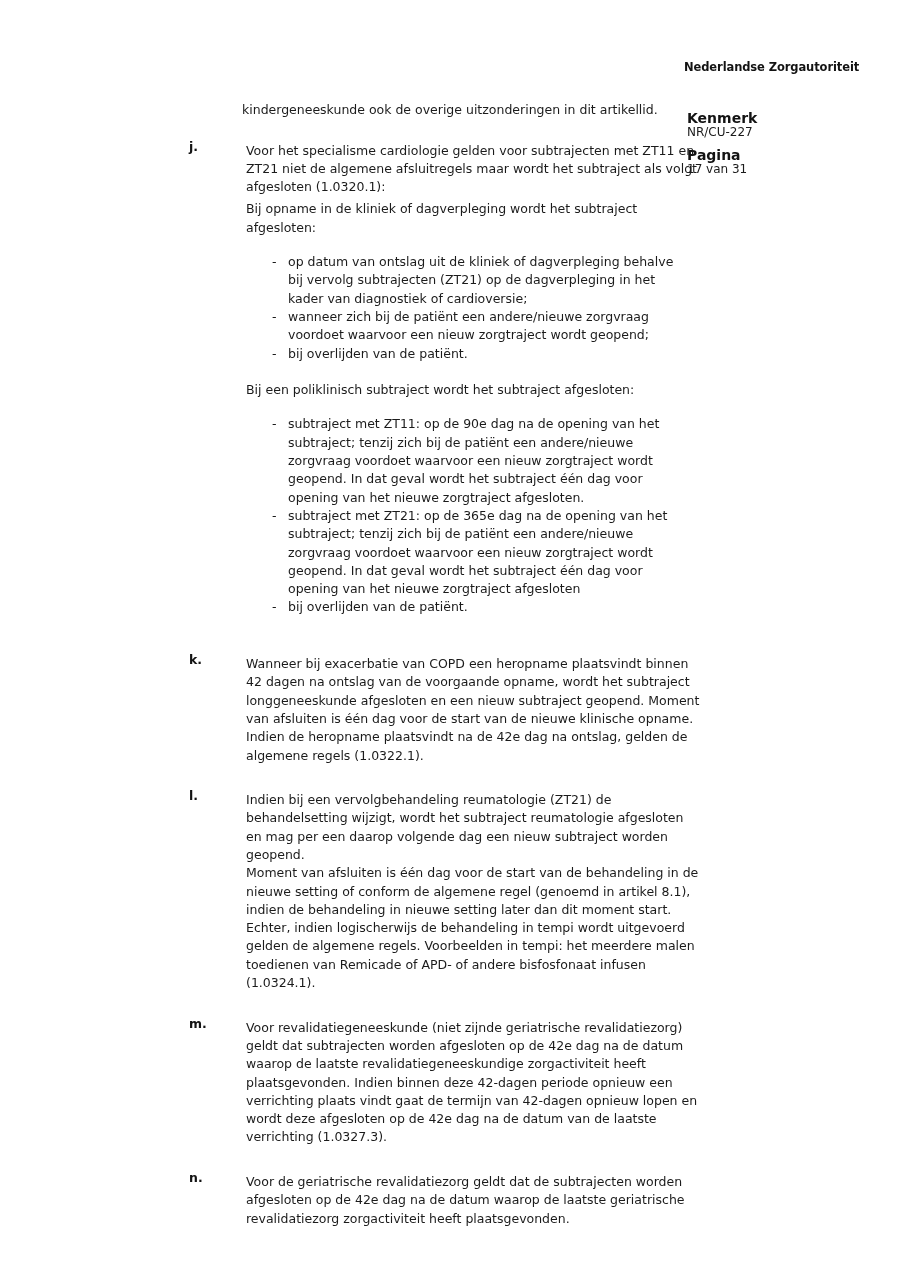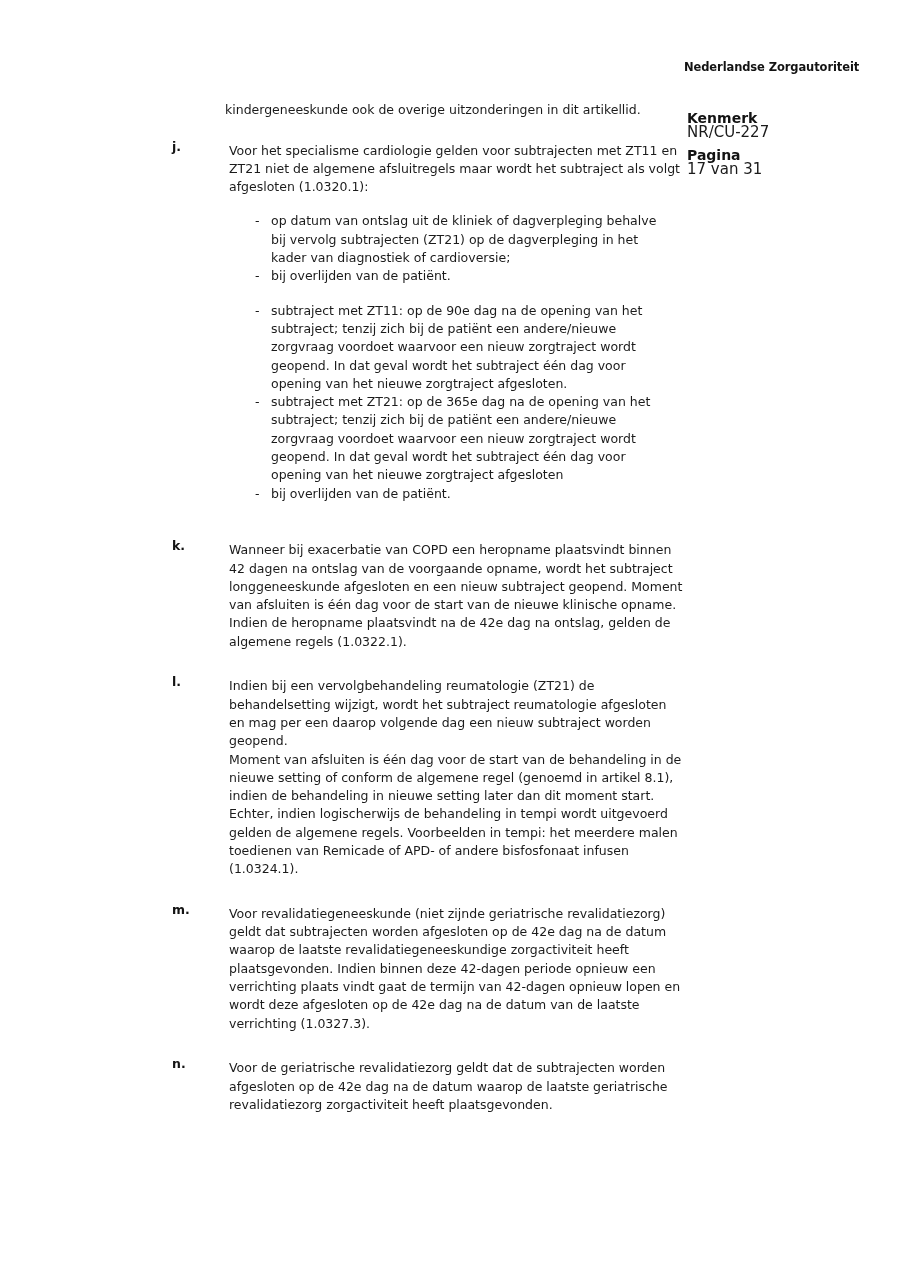--- a/index.html
+++ b/index.html
@@ -28,28 +28,28 @@
     top: 112px;
     width: 190px;
   }
   .meta-label {
     font-size: 14px;
     font-weight: bold;
     color: #131313;
     line-height: 13px;
   }
   .meta-value {
-    font-size: 15px;
+    font-size: 12px;
     line-height: 15px;
     margin-bottom: 9px;
     color: #1b1b1b;
   }
   .content {
     position: absolute;
-    left: 172px;
+    left: 189px;
     top: 101px;
     width: 520px;
     font-size: 12.5px;
     line-height: 18.3px;
   }
   .intro {
     margin: 0 0 18.3px 53px;
     width: 455px;
   }
   .item { display: flex; margin: 0 0 18.3px 0; }
@@ -77,24 +77,27 @@
   </div>
 
   <div class="content">
 
     <p class="intro">kindergeneeskunde ook de overige uitzonderingen in dit artikellid.</p>
 
     <div class="item">
       <div class="item-label">j.</div>
       <div class="item-body">
         <p>Voor het specialisme cardiologie gelden voor subtrajecten met ZT11 en ZT21 niet de algemene afsluitregels maar wordt het subtraject als volgt afgesloten (1.0320.1):</p>
+        <p>Bij opname in de kliniek of dagverpleging wordt het subtraject afgesloten:</p>
         <ul class="dash-list">
           <li>op datum van ontslag uit de kliniek of dagverpleging behalve bij vervolg subtrajecten (ZT21) op de dagverpleging in het kader van diagnostiek of cardioversie;</li>
+          <li>wanneer zich bij de patiënt een andere/nieuwe zorgvraag voordoet waarvoor een nieuw zorgtraject wordt geopend;</li>
           <li>bij overlijden van de patiënt.</li>
         </ul>
+        <p class="gap-top">Bij een poliklinisch subtraject wordt het subtraject afgesloten:</p>
         <ul class="dash-list">
           <li>subtraject met ZT11: op de 90e dag na de opening van het subtraject; tenzij zich bij de patiënt een andere/nieuwe zorgvraag voordoet waarvoor een nieuw zorgtraject wordt geopend. In dat geval wordt het subtraject één dag voor opening van het nieuwe zorgtraject afgesloten.</li>
           <li>subtraject met ZT21: op de 365e dag na de opening van het subtraject; tenzij zich bij de patiënt een andere/nieuwe zorgvraag voordoet waarvoor een nieuw zorgtraject wordt geopend. In dat geval wordt het subtraject één dag voor opening van het nieuwe zorgtraject afgesloten</li>
           <li>bij overlijden van de patiënt.</li>
         </ul>
       </div>
     </div>
 
     <div class="item">
       <div class="item-label">k.</div>

